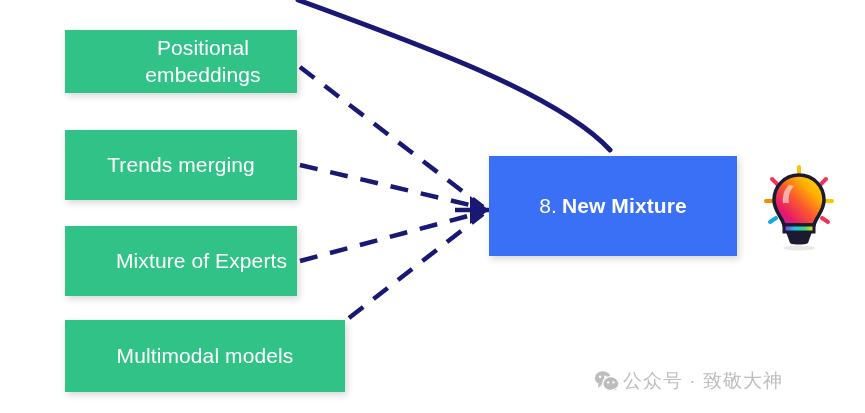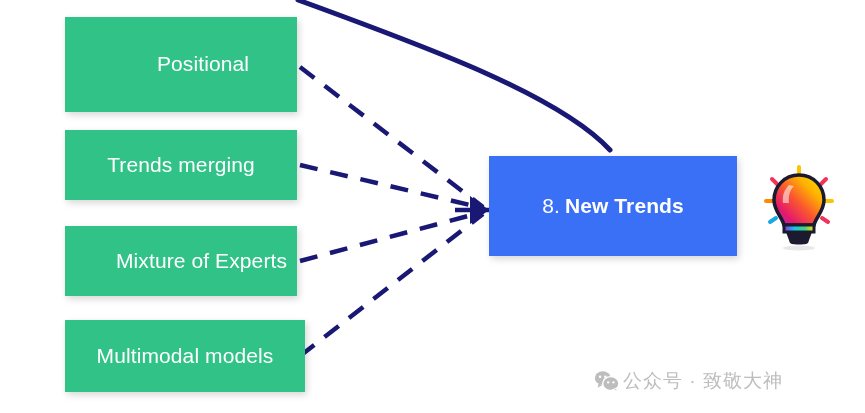--- a/index.html
+++ b/index.html
@@ -45,24 +45,24 @@
   .node-blue {
     background: #3a70f6;
     font-size: 21px;
     font-weight: 700;
     letter-spacing: 0.1px;
   }
   .node-blue .idx {
     font-weight: 400;
     margin-right: 5px;
   }
-  #n-positional  { left: 65px;  top: 17px;  width: 232px; height: 95px; padding-left: 44px; }
+  #n-positional  { left: 65px;  top: 30px;  width: 232px; height: 63px; padding-left: 44px; }
   #n-merging     { left: 65px;  top: 130px; width: 232px; height: 70px; }
   #n-moe         { left: 65px;  top: 226px; width: 232px; height: 70px; padding-left: 41px; }
-  #n-multimodal  { left: 65px;  top: 320px; width: 240px; height: 72px; }
+  #n-multimodal  { left: 65px;  top: 320px; width: 280px; height: 72px; }
   #n-newtrends   { left: 489px; top: 156px; width: 248px; height: 100px; }
 
   #bulb {
     position: absolute;
     left: 762px;
     top: 165px;
     width: 74px;
     height: 86px;
   }
   #watermark {
@@ -91,38 +91,38 @@
     <path d="M 300 67 L 483 207" fill="none" stroke="#191975" stroke-width="4.5" stroke-dasharray="18 13" stroke-linecap="butt"></path>
     <path d="M 300 165 L 483 208" fill="none" stroke="#191975" stroke-width="4.5" stroke-dasharray="18 13" stroke-linecap="butt"></path>
     <path d="M 300 261 L 483 212" fill="none" stroke="#191975" stroke-width="4.5" stroke-dasharray="18 13" stroke-linecap="butt"></path>
     <path d="M 300 356 L 483 214" fill="none" stroke="#191975" stroke-width="4.5" stroke-dasharray="18 13" stroke-linecap="butt"></path>
 
     <path d="M 470 196 L 489 210 L 470 224 Z" fill="#191975"></path>
     <path d="M 455 210 L 489 210" stroke="#191975" stroke-width="4.5" fill="none"></path>
   </svg>
 
   <div class="node node-green" id="n-positional">
-    <span><span>Positional</span><br></span>
+    <span><span>Positional</span><br><span>embeddings</span></span>
   </div>
 
   <div class="node node-green" id="n-merging">
     <span>Trends merging</span>
   </div>
 
   <div class="node node-green" id="n-moe">
     <span>Mixture of Experts</span>
   </div>
 
   <div class="node node-green" id="n-multimodal">
     <span>Multimodal models</span>
   </div>
 
   <div class="node node-blue" id="n-newtrends">
     <span class="idx">8.</span>
-      <span>New Trends</span>
+      <span>New Mixture</span>
   </div>
 
   <svg id="bulb" viewBox="0 0 74 86">
     <defs>
       <linearGradient id="bulbgrad" x1="0" y1="1" x2="1" y2="0">
         <stop offset="0%" stop-color="#8e2de2"></stop>
         <stop offset="22%" stop-color="#e5196b"></stop>
         <stop offset="48%" stop-color="#fb5a2d"></stop>
         <stop offset="72%" stop-color="#ffb300"></stop>
         <stop offset="100%" stop-color="#ffe400"></stop>

